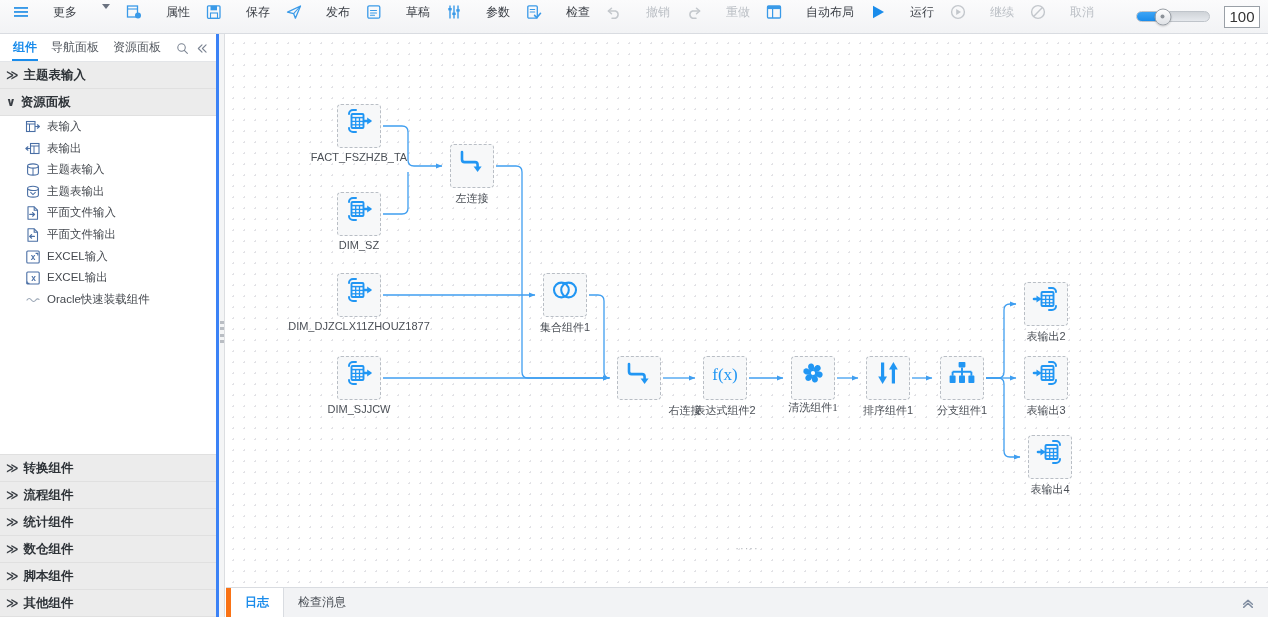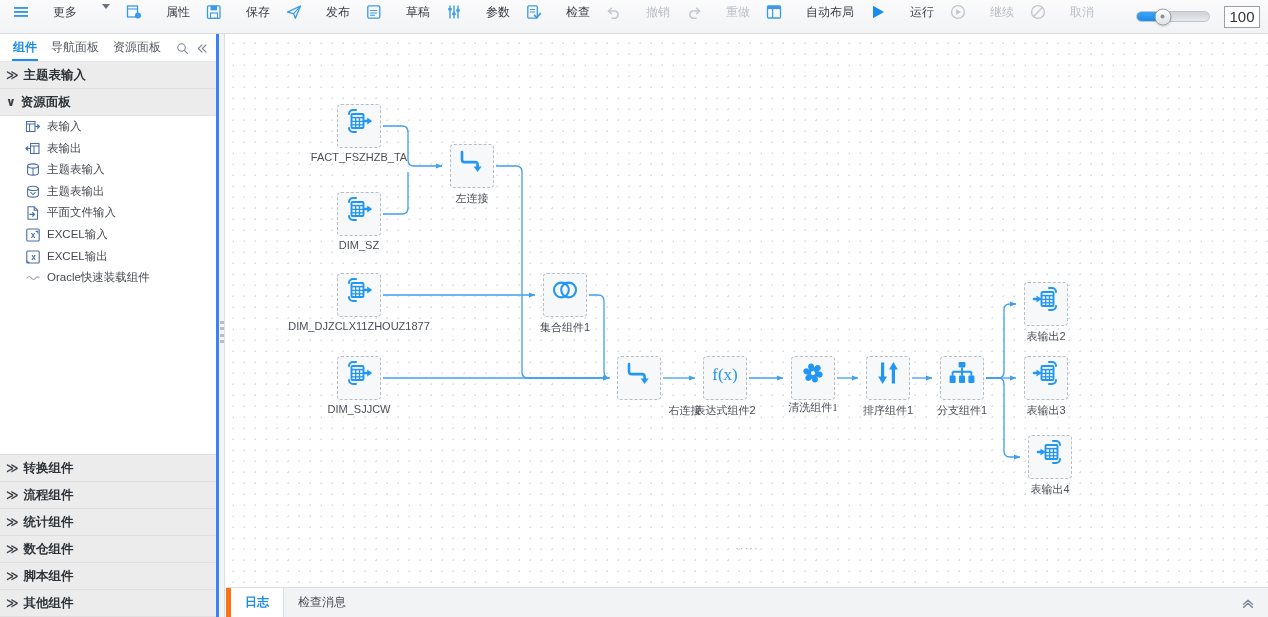--- a/index.html
+++ b/index.html
@@ -380,20 +380,30 @@
           </div>
           <div class="item">
             <span class="item-ico">
               <svg width="16" height="16" viewBox="0 0 16 16">
                 <path d="M3 1.8 h6.2 l3.3 3.3 v9.1 h-9.5 z" fill="none" stroke="#4a6fa5" stroke-width="1.1" stroke-linejoin="round"></path>
                 <path d="M9.2 1.8 v3.4 h3.3" fill="none" stroke="#4a6fa5" stroke-width="1.1"></path>
                 <path d="M4.8 9.4 h4.6 M7.6 7.6 l2 1.8 l-2 1.8" fill="none" stroke="#4a6fa5" stroke-width="1.2" stroke-linecap="round" stroke-linejoin="round"></path>
               </svg>
             </span>
             <span>平面文件输入</span>
+          </div>
+          <div class="item">
+            <span class="item-ico">
+              <svg width="16" height="16" viewBox="0 0 16 16">
+                <path d="M3 1.8 h6.2 l3.3 3.3 v9.1 h-9.5 z" fill="none" stroke="#4a6fa5" stroke-width="1.1" stroke-linejoin="round"></path>
+                <path d="M9.2 1.8 v3.4 h3.3" fill="none" stroke="#4a6fa5" stroke-width="1.1"></path>
+                <path d="M9.4 9.4 h-4.6 M6.6 7.6 l-2 1.8 l2 1.8" fill="none" stroke="#4a6fa5" stroke-width="1.2" stroke-linecap="round" stroke-linejoin="round"></path>
+              </svg>
+            </span>
+            <span>平面文件输出</span>
           </div>
           <div class="item">
             <span class="item-ico">
               <svg width="16" height="16" viewBox="0 0 16 16">
                 <rect x="1.8" y="2" width="12.4" height="12" rx="1" fill="none" stroke="#4a6fa5" stroke-width="1.1"></rect>
                 <text x="8" y="11.4" font-size="8.4" font-family="Liberation Sans, sans-serif" font-weight="bold" fill="#4a6fa5" text-anchor="middle">x</text>
                 <path d="M10.6 4.4 l2.2 0 l0 2" stroke="#4a6fa5" stroke-width="1.1" fill="none"></path>
               </svg>
             </span>
             <span>EXCEL输入</span>

